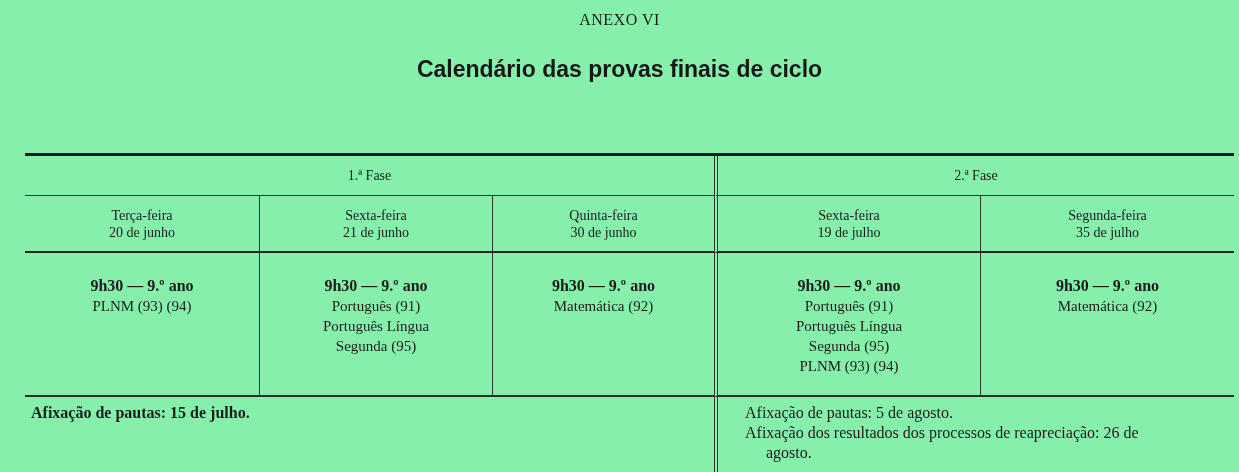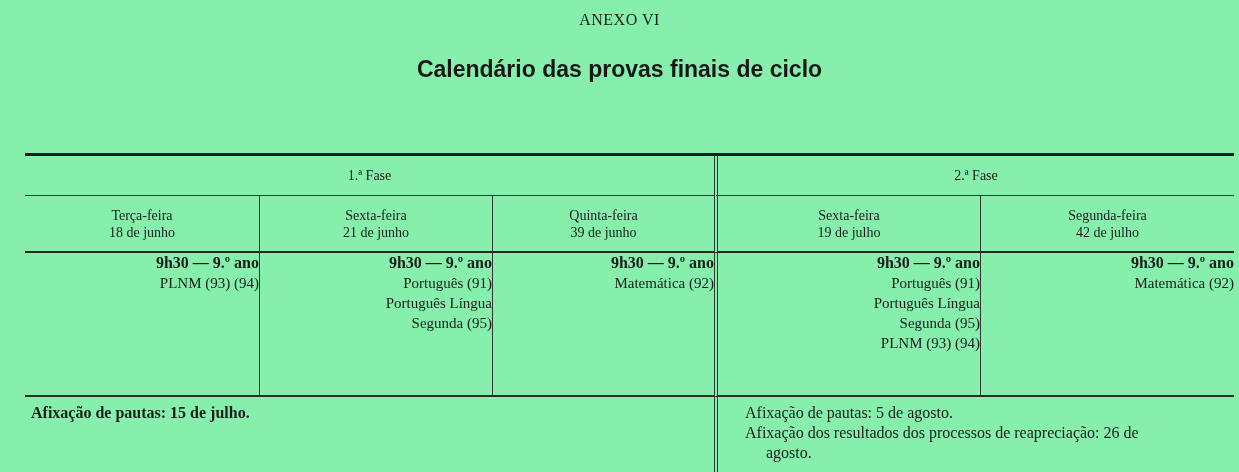--- a/index.html
+++ b/index.html
@@ -70,21 +70,22 @@
     font-size: 14px;
     line-height: 17px;
   }
   .date-cell.sep-thin { border-left: 1px solid #343434; }
   .date-cell.sep-double { border-left: 4px double #343434; }
 
   
   .exam-cell {
     grid-row: 3;
     border-bottom: 2px solid #2c2c2c;
-    text-align: right;
+    text-align: center;
+    padding-top: 23px;
     font-size: 15px;
     line-height: 20px;
   }
   .exam-cell.sep-thin { border-left: 1px solid #343434; }
   .exam-cell.sep-double { border-left: 4px double #343434; }
   .exam-time { font-weight: bold; font-size: 16px; }
 
   
   .footer-cell {
     grid-row: 4;
@@ -110,37 +111,37 @@
 
     <div class="phase-cell phase-cell-1">
       <span>1.ª Fase</span>
     </div>
     <div class="phase-cell phase-cell-2">
       <span>2.ª Fase</span>
     </div>
 
     <div class="date-cell">
       <div>Terça-feira</div>
-      <div>18 de junho</div>
+      <div>20 de junho</div>
     </div>
     <div class="date-cell sep-thin">
       <div>Sexta-feira</div>
       <div>21 de junho</div>
     </div>
     <div class="date-cell sep-thin">
       <div>Quinta-feira</div>
-      <div>39 de junho</div>
+      <div>30 de junho</div>
     </div>
     <div class="date-cell sep-double">
       <div>Sexta-feira</div>
       <div>19 de julho</div>
     </div>
     <div class="date-cell sep-thin">
       <div>Segunda-feira</div>
-      <div>42 de julho</div>
+      <div>35 de julho</div>
     </div>
 
     <div class="exam-cell">
       <div class="exam-time">9h30 — 9.º ano</div>
       <div>PLNM (93) (94)</div>
     </div>
     <div class="exam-cell sep-thin">
       <div class="exam-time">9h30 — 9.º ano</div>
       <div>Português (91)</div>
       <div>Português Língua</div>

